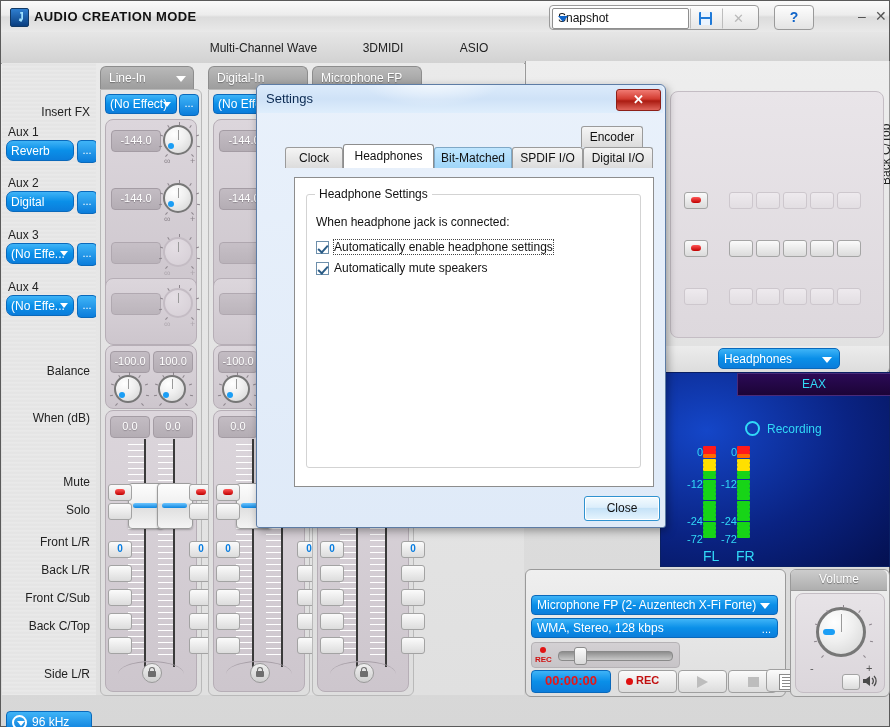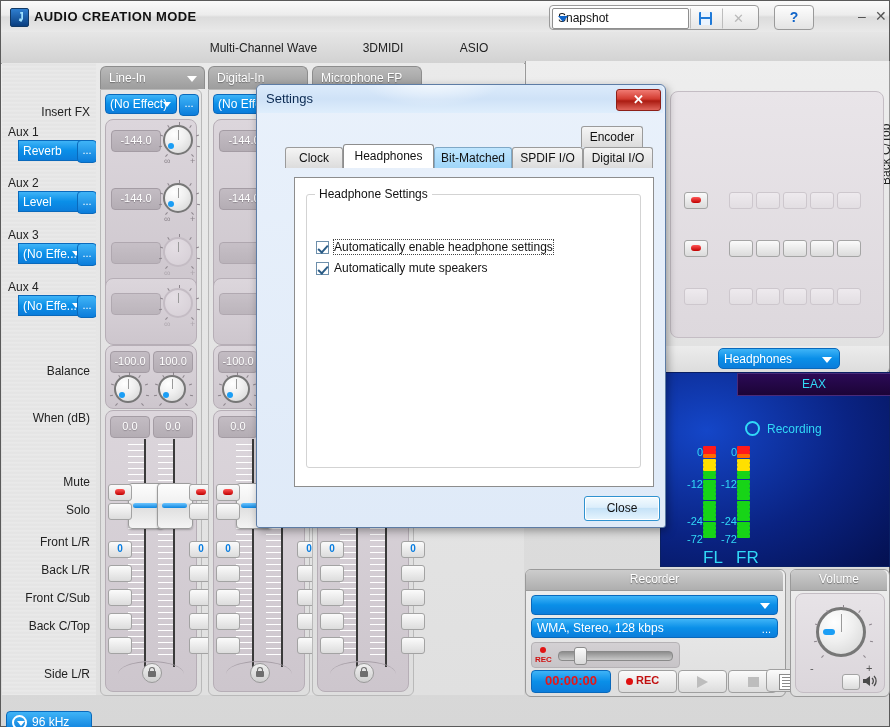--- a/index.html
+++ b/index.html
@@ -54,21 +54,21 @@
     background:linear-gradient(180deg,#cfcfcf,#b2b2b2);border:1px solid #9a9a9a;border-bottom:none;
     border-radius:7px 7px 0 0;color:#fff;font-size:12px;text-align:center;line-height:26px;
     text-shadow:0 1px 1px #6a6a6a;}
 
   
   .leftcol{position:absolute;left:1px;top:62px;width:94px;height:632px;
     background:repeating-linear-gradient(180deg,#e9e9e9 0px,#e3e3e3 2px,#ebebeb 4px);
     border-right:1px solid #bdbdbd;}
   .lbl{position:absolute;right:6px;font-size:12px;color:#222;text-align:right;white-space:nowrap;}
   .lbl-left{position:absolute;left:6px;font-size:12px;color:#222;}
-  .auxbox{position:absolute;left:16px;width:68px;height:21px;border-radius:0;
+  .auxbox{position:absolute;left:4px;width:68px;height:21px;border-radius:7px;
     background:linear-gradient(180deg,#3fb4f7 0%,#0a8fe8 50%,#0b7ddb 100%);
     border:1px solid #0a69bb;color:#fff;font-size:12px;line-height:20px;padding-left:4px;box-sizing:border-box;
     overflow:hidden;white-space:nowrap;}
   .auxbox .ar{position:absolute;right:5px;top:7px;width:0;height:0;
     border-left:4px solid transparent;border-right:4px solid transparent;border-top:5px solid #fff;}
   .auxdots{position:absolute;left:75px;width:18px;height:21px;border-radius:4px;
     background:linear-gradient(180deg,#3fb4f7,#0b7ddb);border:1px solid #0a69bb;color:#fff;
     font-size:11px;line-height:18px;text-align:center;}
   .khz{position:absolute;left:4px;top:648px;width:86px;height:21px;border-radius:4px;
     background:linear-gradient(180deg,#3fb4f7,#0b7ddb);border:1px solid #0a69bb;color:#fff;font-size:12px;
@@ -155,21 +155,21 @@
   
   .eaxpanel{position:absolute;left:659px;top:371px;width:228px;height:193px;
     background:radial-gradient(ellipse at 20% 30%,#1446c8 0%,#0a2383 55%,#041050 100%);
     border:1px solid #0a1f63;}
   .eaxtab{position:absolute;left:76px;top:0;width:152px;height:21px;
     background:linear-gradient(180deg,#2b0a56,#1c0437);border:1px solid #4a2b7a;
     color:#31d9f7;font-size:12px;text-align:center;line-height:20px;}
   .recdot{position:absolute;left:84px;top:48px;width:15px;height:15px;border-radius:50%;border:2px solid #31d9f7;box-sizing:border-box;}
   .rectxt{position:absolute;left:106px;top:49px;color:#31d9f7;font-size:12px;}
   .mtick{position:absolute;color:#31d9f7;font-size:11px;text-align:right;}
-  .mname{position:absolute;color:#31d9f7;font-size:17px;}
+  .mname{position:absolute;color:#31d9f7;font-size:14px;}
   .meter{position:absolute;width:13px;}
   .mseg{position:absolute;width:13px;height:4px;border-radius:1px;}
 
   
   .recorder{position:absolute;left:524px;top:568px;width:259px;height:126px;
     background:linear-gradient(180deg,#efefef,#dedede);border:1px solid #9a9a9a;border-radius:6px;}
   .rec-head{position:absolute;left:0;top:0;width:257px;height:20px;
     background:linear-gradient(180deg,#cccccc,#aeaeae);border-bottom:1px solid #9a9a9a;border-radius:5px 5px 0 0;
     color:#fff;font-size:12px;text-align:center;line-height:19px;text-shadow:0 1px 1px #6e6e6e;}
   .rec-combo{position:absolute;left:5px;width:247px;height:20px;border-radius:4px;
@@ -301,21 +301,21 @@
     <div class="lbl" style="top:42px">Insert FX</div>
 
     <div class="lbl-left" style="top:62px">Aux 1</div>
     <div class="auxbox" style="top:77px">
       <span>Reverb</span>
     </div>
     <div class="auxdots" style="top:77px">...</div>
 
     <div class="lbl-left" style="top:113px">Aux 2</div>
     <div class="auxbox" style="top:128px">
-      <span>Level</span>
+      <span>Digital</span>
     </div>
     <div class="auxdots" style="top:128px">...</div>
 
     <div class="lbl-left" style="top:165px">Aux 3</div>
     <div class="auxbox" style="top:180px">
       <span>(No Effe...</span>
       <span class="ar"></span>
     </div>
     <div class="auxdots" style="top:180px">...</div>
 
@@ -338,21 +338,21 @@
 
     <div class="khz">
       <span class="khz-ico"></span>
       <span>96 kHz</span>
     </div>
 
   </div>
 
   <div class="mixer">
 
-    <div class="striptab" style="left:4px;width:105px">
+    <div class="striptab" style="left:4px;width:94px">
       <span>Line-In</span>
       <span class="ar"></span>
     </div>
     <div class="strip" style="left:4px">
       <div class="fx-combo">
         <span>(No Effect)</span>
         <span class="ar"></span>
       </div>
       <div class="fx-dots">...</div>
 
@@ -716,22 +716,22 @@
         <div class="mseg" style="top: 79.8px; background: rgb(23, 212, 23);"></div>
         <div class="mseg" style="top: 84px; background: rgb(23, 212, 23);"></div>
         <div class="mseg" style="top: 88.2px; background: rgb(23, 212, 23);"></div>
       </div>
 
     <div class="mname" style="left:42px;top:175px">FL</div>
     <div class="mname" style="left:75px;top:175px">FR</div>
   </div>
 
   <div class="recorder">
-    <div class="rec-head">Recorder</div>
     <div class="rec-combo" style="top:25px">
+      <span>Microphone FP (2- Auzentech X-Fi Forte)</span>
       <span class="ar"></span>
     </div>
     <div class="rec-combo" style="top:48px">
       <span>WMA, Stereo, 128 kbps</span>
       <span class="dots">...</span>
     </div>
     <div class="recslider">
       <span class="rd"></span>
       <span class="rl">REC</span>
       <span class="trk"></span>
@@ -790,20 +790,21 @@
     <div class="dlg-body">
       <div class="dtab" style="left:19px;width:58px;top:31px">Clock</div>
       <div class="dtab active" style="left:77px;width:91px;top:28px">Headphones</div>
       <div class="dtab sel" style="left:168px;width:78px;top:31px">Bit-Matched</div>
       <div class="dtab" style="left:246px;width:71px;top:31px">SPDIF I/O</div>
       <div class="dtab" style="left:317px;width:70px;top:31px">Digital I/O</div>
 
       <div class="tabpage">
         <div class="group">
           <div class="group-title">Headphone Settings</div>
+          <div class="grp-text">When headphone jack is connected:</div>
 
           <div class="cbrow" style="top:45px">
             <span class="cbox"></span>
             <span class="cbl focusring">Automatically enable headphone settings</span>
           </div>
           <div class="cbrow" style="top:66px">
             <span class="cbox"></span>
             <span class="cbl">Automatically mute speakers</span>
           </div>
         </div>

